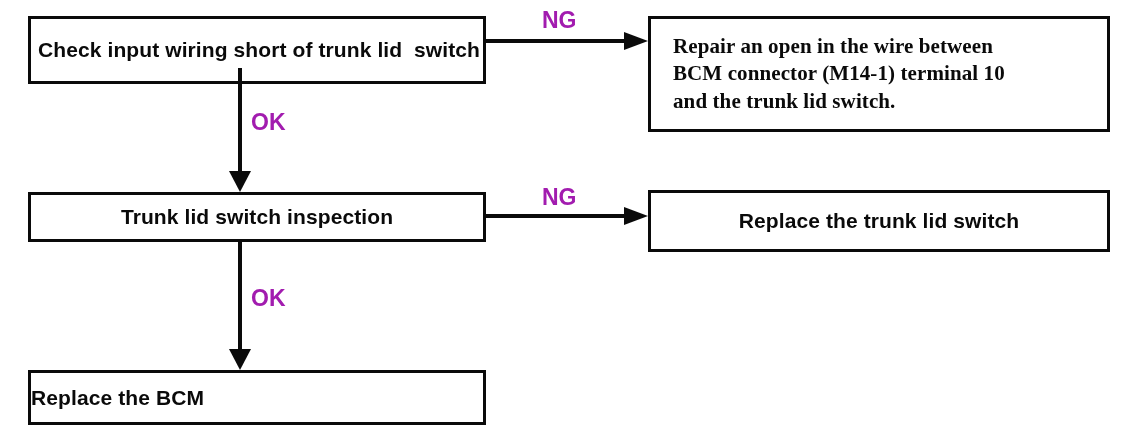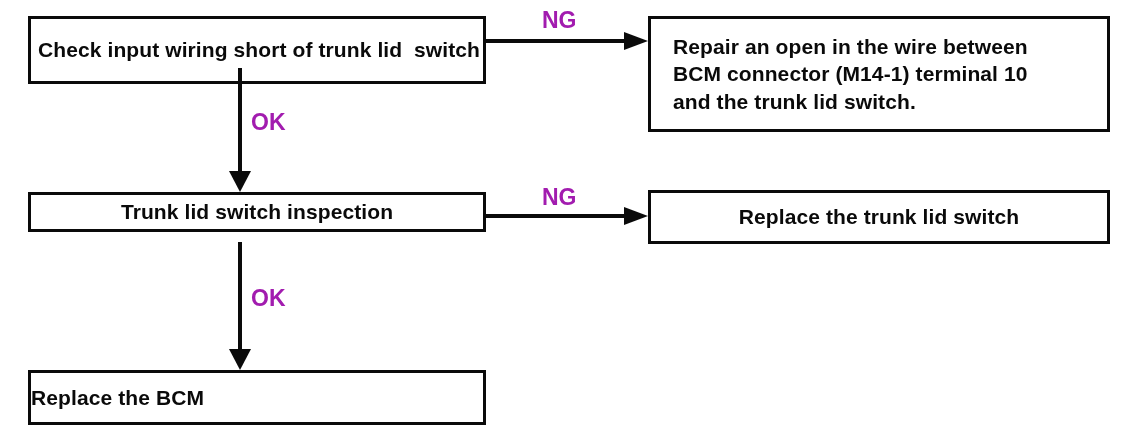--- a/index.html
+++ b/index.html
@@ -25,23 +25,23 @@
     align-items: center;
     font-size: 21px;
     font-weight: bold;
     line-height: 1.3;
     letter-spacing: 0.1px;
   }
   .node .lbl {
     white-space: pre-wrap;
   }
   .node-check   { left: 28px;  top: 16px;  width: 458px; height: 68px;  justify-content: flex-start; padding-left: 7px; }
-  .node-repair  { left: 648px; top: 16px;  width: 462px; height: 116px; justify-content: flex-start; padding-left: 22px; }
-  .node-inspect { left: 28px;  top: 192px; width: 458px; height: 40px;  justify-content: center; }
-  .node-replsw  { left: 648px; top: 190px; width: 462px; height: 54px;  justify-content: center; }
+  .node-repair  { left: 648px; top: 16px;  width: 462px; height: 116px; justify-content: flex-start; padding-left: 22px; font-family: Liberation Serif, serif; }
+  .node-inspect { left: 28px;  top: 192px; width: 458px; height: 50px;  justify-content: center; }
+  .node-replsw  { left: 648px; top: 190px; width: 462px; height: 62px;  justify-content: center; }
   .node-replbcm { left: 28px;  top: 370px; width: 458px; height: 55px;  justify-content: flex-start; }
 
   .edge-label {
     position: absolute;
     font-size: 23px;
     font-weight: bold;
     line-height: 1;
     color: #a21caf;
   }
   .lbl-ng1 { left: 542px; top: 9px;   }

